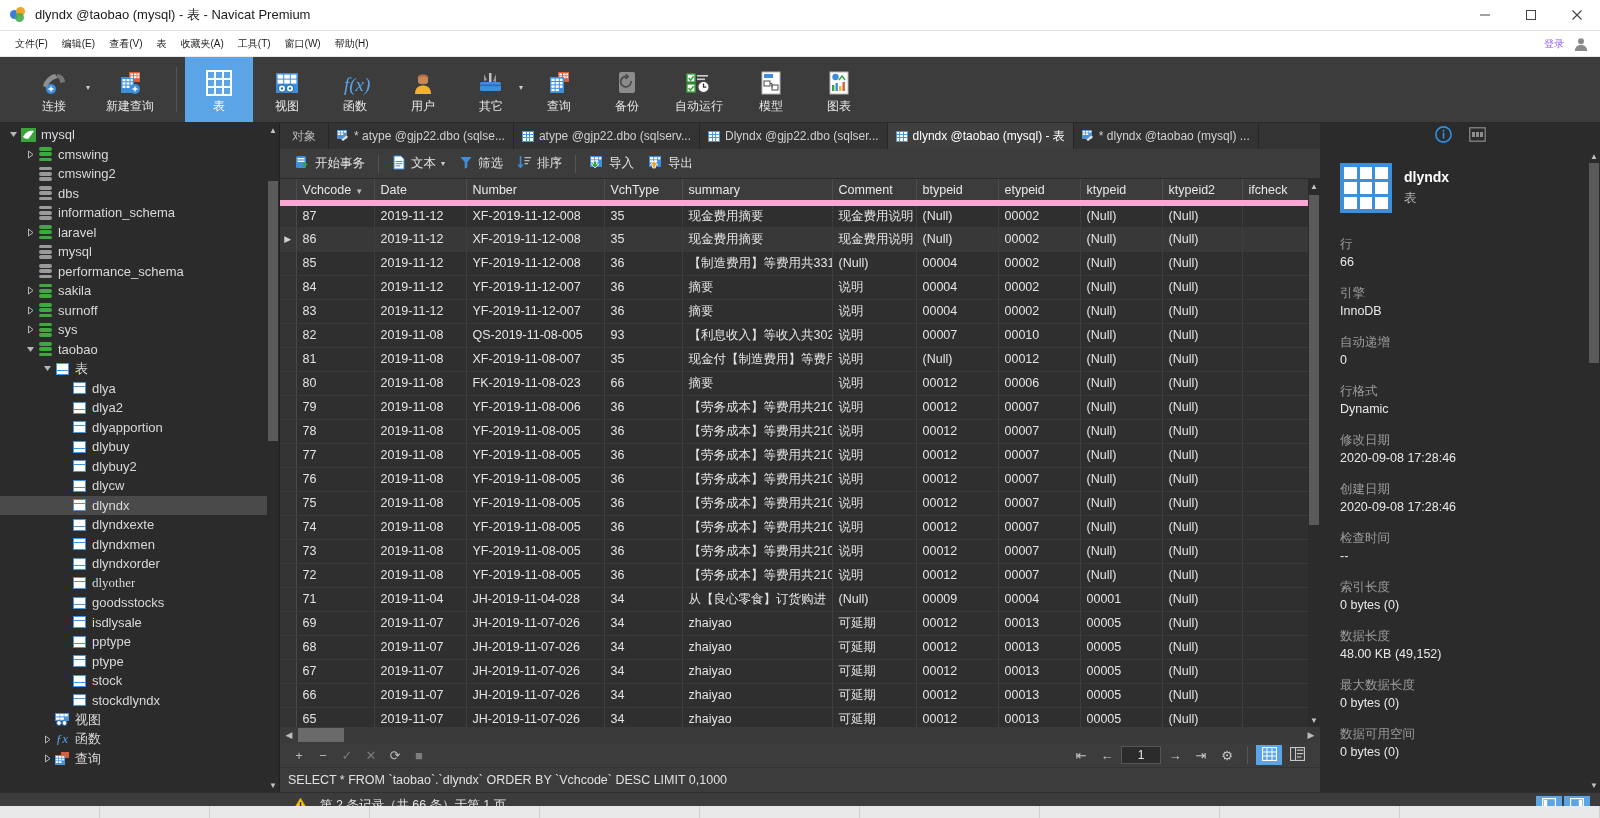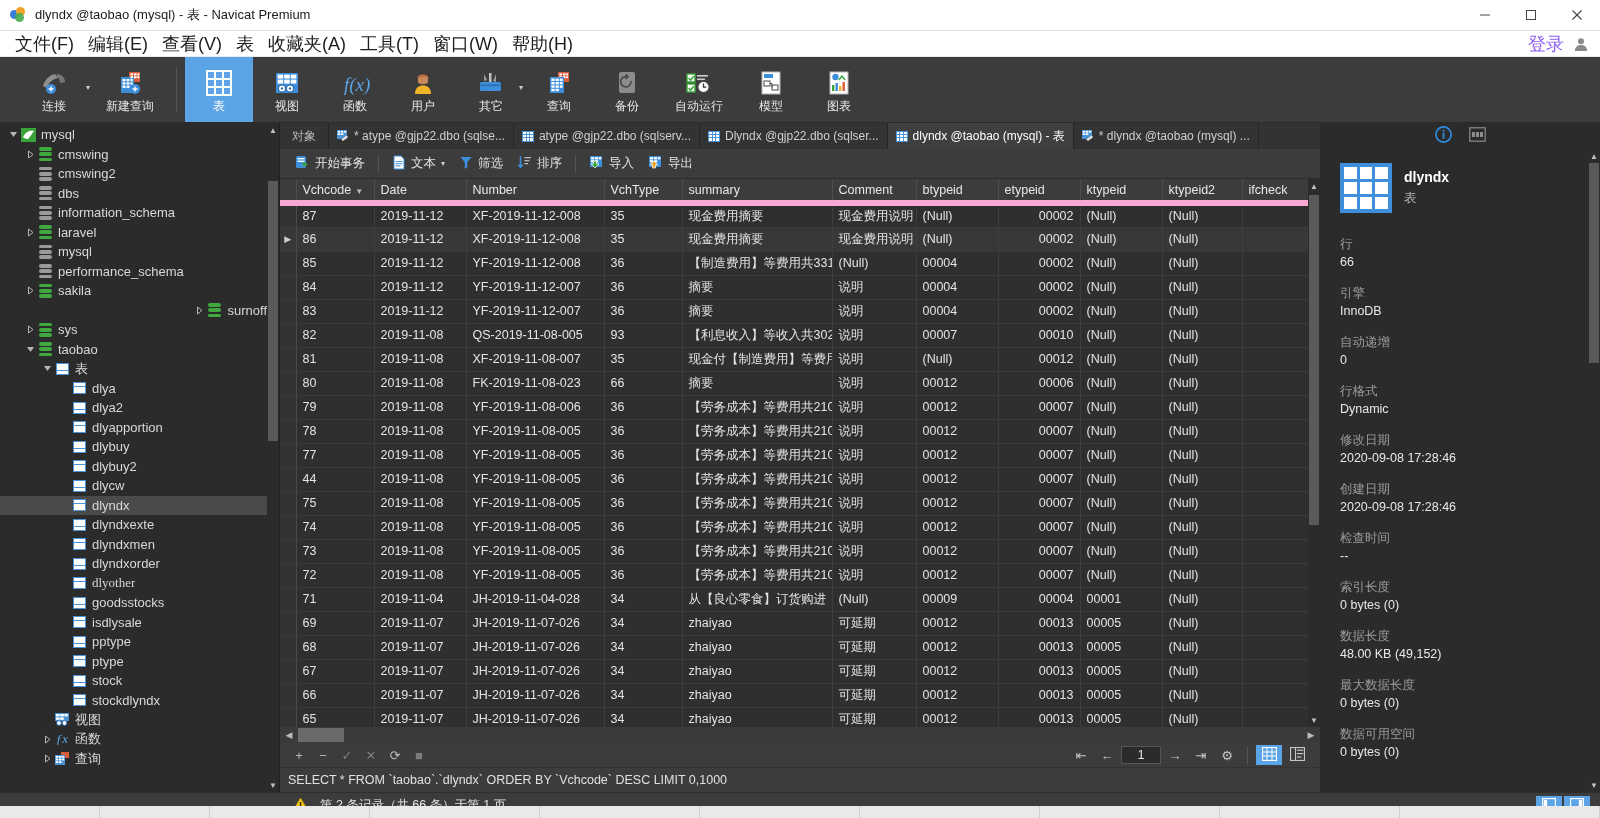--- a/index.html
+++ b/index.html
@@ -28,21 +28,21 @@
   .titlebar .spacer { flex: 1 1 auto; }
   .winbtn {
     width: 46px; height: 31px; display: flex; align-items: center; justify-content: center;
     color: #444; font-size: 14px; line-height: 1;
   }
   .winbtn svg { display:block; }
 
   
   .menubar {
     height: 26px; flex: 0 0 26px; background: #ffffff; color: #1d1d1d;
-    display: flex; align-items: center; padding-left: 8px; font-size: 18px;
+    display: flex; align-items: center; padding-left: 8px; font-size: 10px;
     border-bottom: 1px solid #eaeaea;
   }
   .menubar .mi { padding: 3px 7px; white-space: nowrap; }
   .menubar .spacer { flex: 1 1 auto; }
   .menubar .login { color: #8b5cf6; padding-right: 6px; }
   .menubar .acct { width: 22px; height:20px; display:flex; align-items:center; justify-content:center; margin-right:8px;}
 
   
   .ribbon {
     height: 66px; flex: 0 0 66px; background: #3c3c3c;
@@ -122,21 +122,21 @@
   table.grid th.rowhdr { width: 16px; padding: 0; }
   table.grid td {
     height: 24px; padding: 0 6px; border-right: 1px solid #3e3e3e; border-bottom: 1px solid #3a3a3a;
     color: #e4e4e4; white-space: nowrap; overflow: hidden; background: #2f2f2f;
   }
   table.grid tr.cur td { background: #383838; }
   table.grid td.rowmark { width:16px; padding:0; text-align:center; background:#333; color:#d0d0d0; font-size:9px; border-right:1px solid #4a4a4a;}
   td.null { color: #8a8a8a; }
   .c-vch { width: 78px; } .c-date { width: 92px; } .c-num { width: 138px; }
   .c-type { width: 78px; } .c-sum { width: 150px; } .c-cmt { width: 84px; }
-  .c-bt { width: 82px; } .c-et { width: 82px; text-align: right; } .c-kt { width: 82px; }
+  .c-bt { width: 82px; } .c-et { width: 82px; } .c-kt { width: 82px; }
   .c-kt2 { width: 80px; } .c-if { width: 76px; } .c-ch { width: 44px; }
   th .sortcaret { color:#bdbdbd; font-size:8px; margin-left:4px; }
 
   .grid-vscroll { position:absolute; top:0; right:0; bottom:0; width:12px; background:#2b2b2b; }
   .grid-vscroll .thumb { position:absolute; left:1px; width:10px; top:16px; height:330px; background:#5a5a5a;}
   .grid-vscroll .arw { position:absolute;left:0;width:12px;height:14px;display:flex;align-items:center;justify-content:center;color:#c2c2c2;font-size:8px;}
   .grid-vscroll .arw.up{top:0;} .grid-vscroll .arw.dn{bottom:0;}
 
   .hscrollrow { height: 16px; flex: 0 0 16px; background:#3a3a3a; display:flex; align-items:center; }
   .hscrollrow .arw { width:18px; text-align:center; color:#bdbdbd; font-size:9px;}
@@ -549,21 +549,21 @@
             </span>
             <span class="tico">
               <span class="db-cyl ">
                 <i></i>
                 <i></i>
                 <i></i>
               </span>
             </span>
             <span class="tlabel">sakila</span>
           </div>
-          <div class="tnode" style="padding-left: 15px; justify-content: flex-end;">
+          <div class="tnode" style="padding-left: 23px;">
             <span class="tw closed">
               <svg width="9" height="9" viewBox="0 0 9 9">
                 <path d="M2.5 1 v7 l4.5-3.5 z" fill="none" stroke="#b6b6b6" stroke-width="1"></path>
               </svg>
             </span>
             <span class="tico">
               <span class="db-cyl ">
                 <i></i>
                 <i></i>
                 <i></i>
@@ -1313,21 +1313,21 @@
                 <td class="c-cmt">说明</td>
                 <td class="c-bt">00012</td>
                 <td class="c-et">00007</td>
                 <td class="c-kt null">(Null)</td>
                 <td class="c-kt2 null">(Null)</td>
                 <td class="c-if"></td>
                 <td class="c-ch">(N</td>
               </tr>
               <tr class="">
                 <td class="rowmark"></td>
-                <td class="c-vch">44</td>
+                <td class="c-vch">76</td>
                 <td class="c-date">2019-11-08</td>
                 <td class="c-num">YF-2019-11-08-005</td>
                 <td class="c-type">36</td>
                 <td class="c-sum">【劳务成本】等费用共2100</td>
                 <td class="c-cmt">说明</td>
                 <td class="c-bt">00012</td>
                 <td class="c-et">00007</td>
                 <td class="c-kt null">(Null)</td>
                 <td class="c-kt2 null">(Null)</td>
                 <td class="c-if"></td>

